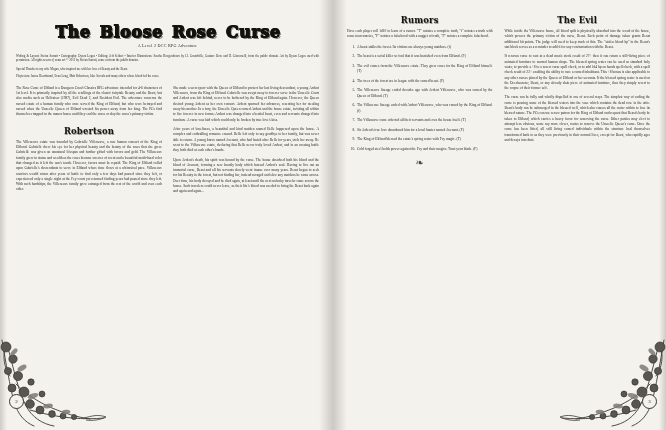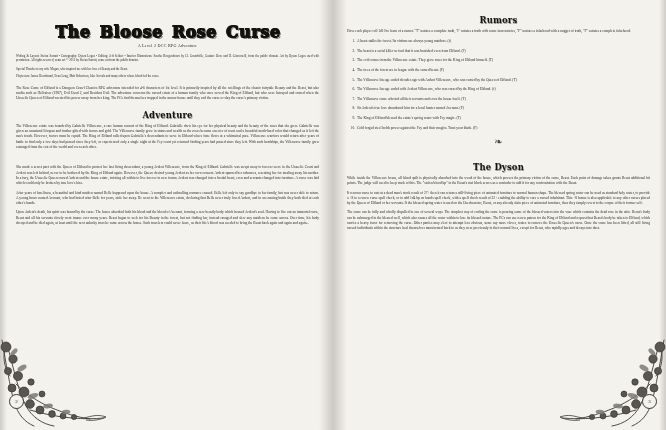--- a/index.html
+++ b/index.html
@@ -60,21 +60,21 @@
     font-size:3.05px;
     line-height:1.42;
     color:#2c2b28;
     text-align:justify;
   }
   .credits p{margin:0 0 3.5px 0;}
   .credits .thanks{margin-top:4px;}
 
   
   .cols2{
-    display:flex;gap:11px;margin-top:7px;flex-direction:column;
+    display:flex;gap:11px;margin-top:7px;
   }
   .col{flex:1;}
   .sechead{
     text-align:center;
     font-family:"DejaVu Serif", serif;
     font-weight:bold;
     font-size:8.4px;
     color:#17150f;
     margin:3px 0 4px 0;
     letter-spacing:0.2px;
@@ -144,21 +144,21 @@
       <p>Writing &amp; Layout: Stefan Surratt • Cartography: Dyson Logos • Editing: Jeff Seibert • Interior Illustrations: Sascha Hoogendoorn by J.J. Grandville, Gustave Dore and H. Giacomelli, from the public domain. Art by Dyson Logos used with permission. All rights reserved, some art © 2011 by Stefan Surratt, some art from the public domain.</p>
       <p class="thanks">Special Thanks: to my wife Megan, who inspired me with her love of Beauty and the Beast.</p>
       <p>Playtesters: James Heartfound, Evan Long, Matt Robertson, Jake Servals and many others whose blood fed the roses.</p>
     </div>
 
     <div class="cols2">
       <div class="col">
         <div class="body">
           <p>The Rose Curse of Elfland is a Dungeon Crawl Classics RPG adventure intended for 4-6 characters of 1st level. It is primarily inspired by all the retellings of the classic fairytale Beauty and the Beast, but also media such as Hellraiser (1987), Evil Dead 2, and Resident Evil. The adventure concerns the cursed estate of a human family who once served the King of Elfland, but who were betrayed and cursed when the Unseelie Queen of Elfland wrested his power away from her king. The PCs find themselves trapped in the manor house until they end the curse or slay the curse's primary victim.</p>
         </div>
-        <div class="sechead tight">Adventure</div>
+        <div class="sechead tight">Robertson</div>
         <div class="body">
           <p>The Villeneuve estate was founded by Gabrielle Villeneuve, a rare human consort of the King of Elfland. Gabrielle drew his eye for her physical beauty and the beauty of the roses that she grew. Gabrielle was given an unnatural lifespan and further gifted with favors and gold. The Villeneuve family grew in status and wealth as the roses became sweeter of scent and a beautiful moth-hued color that changed as it left the sun's touch. However, favors must be repaid. The King of Elfland called upon Gabrielle's descendants to serve in Elfland where time flows at a whimsical pace. Villeneuve warriors would return after years of battle to find only a few days had passed since they left, or experienced only a single night at the Fey court yet returned finding years had passed since they left. With such hardships, the Villeneuve family grew estranged from the rest of the world and even each other.</p>
         </div>
       </div>
       <div class="col">
         <div class="body">
           <p>She made a secret pact with the Queen of Elfland to protect her last living descendant, a young Ardent Villeneuve, from the King of Elfland. Gabrielle was swept away to forever serve in the Unseelie Court and Ardent was left behind, never to be bothered by the King of Elfland again. However, the Queen desired young Ardent as her own consort. Ardent spurned her advances, resenting her for stealing away his mother. In a fury, the Unseelie Queen cursed Ardent and the house estate, twisting all within to live forever in new forms; Ardent was changed into a bestial beast, even and servants changed into furniture. A curse was laid which could only be broken by true love's kiss.</p>
           <p>After years of loneliness, a beautiful and kind maiden named Belle happened upon the house. A complex and enthralling romance ensued. Belle left only to say goodbye to her family, but was never able to return. A young bravo named Avenant, who had lusted after Belle for years, stole her away. He went to the Villeneuve estate, declaring that Belle never truly loved Ardent, and in an ensuing battle they both died at each other's hands.</p>
           <p>Upon Ardent's death, his spirit was bound by the curse. The house absorbed both his blood and the blood of Avenant, forming a new beastly body which housed Ardent's soul. Having to live out an immortal curse, Beast and all his servants slowly went insane over many years. Beast began to seek for his Beauty in the forest, but not finding her, instead ravaged and slew any maidens he came across. Over time, his body decayed and he died again, at least until the next unlucky traveler came across the house. Such travelers could never leave, as their life's blood was needed to bring the Beast back again and again and again...</p>
         </div>
@@ -219,21 +219,21 @@
           <li>The Villeneuve lineage ended with Ardent Villeneuve, who was cursed by the King of Elfland. (f)</li>
           <li>The Villeneuve curse affected all their servants and even the house itself. (T)</li>
           <li>Sir Ardent's true love abandoned him for a local hunter named Avenant. (F)</li>
           <li>The King of Elfland blessed the estate's spring water with Fey magic. (T)</li>
           <li>Cold forged steel holds power against the Fey and their magics. Trust your blade. (F)</li>
         </ol>
         <div class="flourish">❧</div>
       </div>
 
       <div class="col">
-        <div class="sechead">The Dyson</div>
+        <div class="sechead">The Evil</div>
         <div class="body">
           <p>While inside the Villeneuve house, all blood spilt is physically absorbed into the wood of the house, which powers the primary victim of the curse, Beast. Each point of damage taken grants Beast additional hit points. The judge will need to keep track of this. The "stolen blood hp" in the Beast's stat block serves as a reminder to add it for any confrontation with the Beast.</p>
           <p>If renown curse to cast at a dead man's stock result of 27+ then it can return a still-living piece of animated furniture to normal human shape. The blessed spring water can be used as standard holy water, to provide a +8 to a renew curse spell check, or to add 1d4 hp on hands spell check, with a spell check result of 22+ enabling the ability to cure a cursed inhabitant. This +8 bonus is also applicable to any other curses placed by the Queen of Elfland or her servants. If the blessed spring water is used on the Deerhearoter, Beast, or any already slain piece of animated furniture, then they simply revert to the corpse of their former self.</p>
           <p>The curse can be fully and wholly dispelled in one of several ways. The simplest way of ending the curse is pouring some of the blessed waters into the vase which contains the dead rose in the attic. Beast's body can be submerged in the blessed well, which also causes all the water within to lose its blessed nature. The PCs can use renew patron for the King of Elfland and request that Beast's body be taken to Elfland, which carries a heavy favor for removing the curse. Other parties may elect to attempt less obvious, some say more clever, routes to remove the Unseelie Queen's curse. Once the curse has been lifted, all still living cursed individuals within the structure heal themselves transformed back to as they were previously in their normal lives, except for Beast, who rapidly ages and decays into dust.</p>
         </div>
       </div>
     </div>
 
     <div class="ornament br">
       <svg viewBox="0 0 118 92" width="118" height="92" xmlns="http://www.w3.org/2000/svg">

